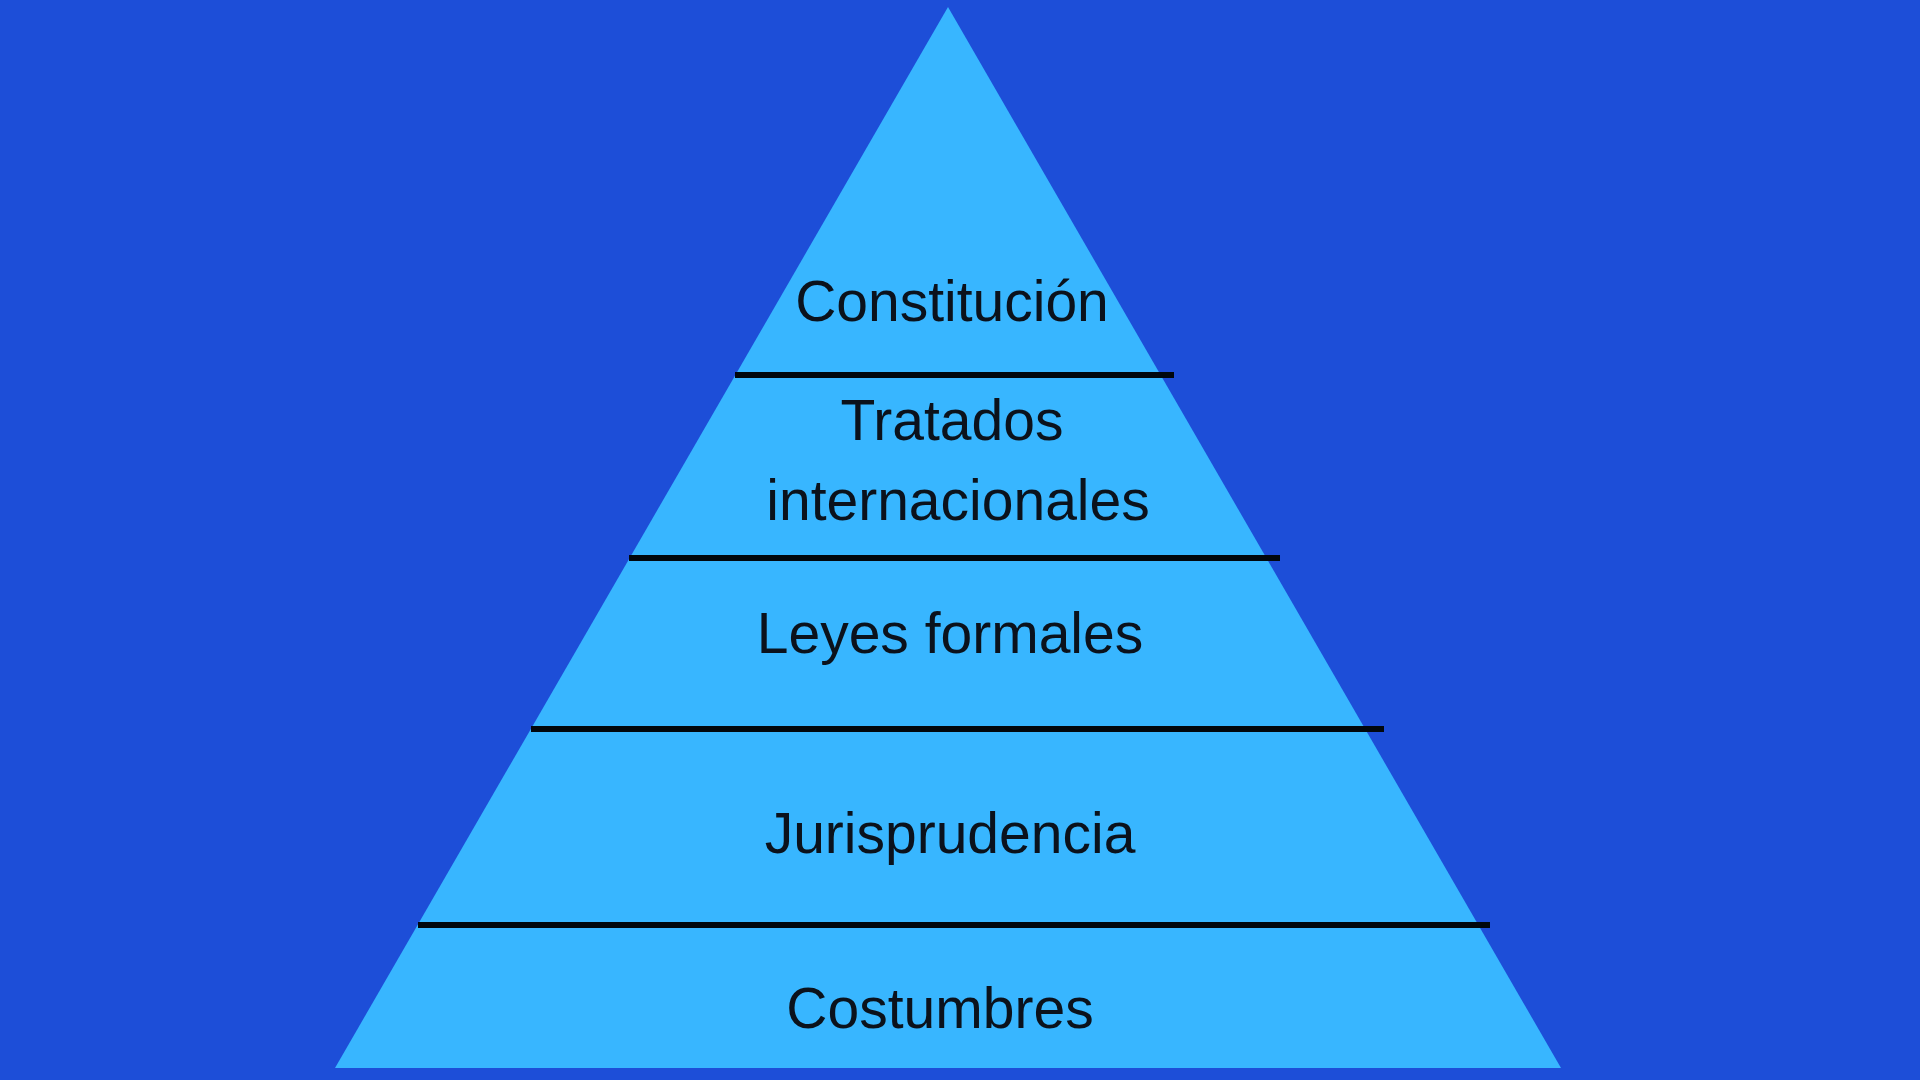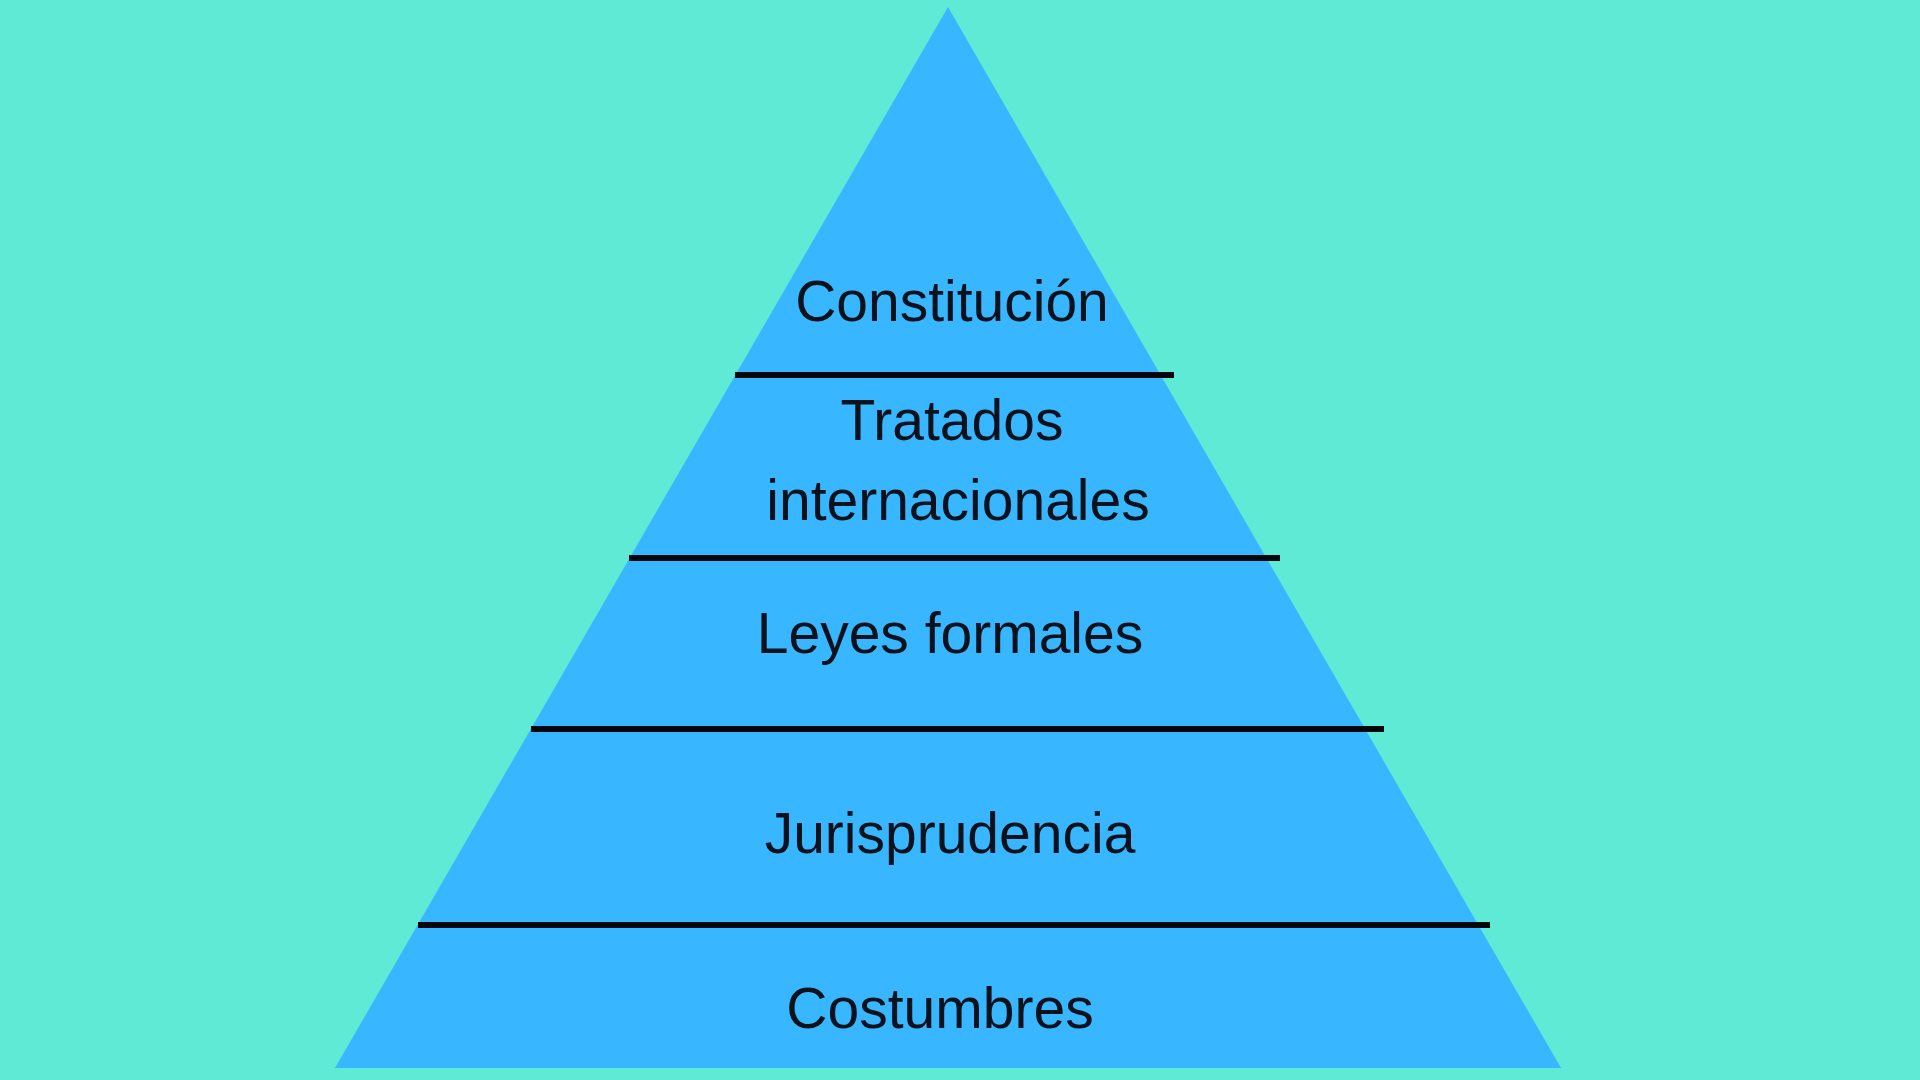--- a/index.html
+++ b/index.html
@@ -7,21 +7,21 @@
     padding: 0;
     width: 1920px;
     height: 1080px;
     background: #ffffff;
     overflow: hidden;
   }
   .canvas {
     position: relative;
     width: 1920px;
     height: 1080px;
-    background: #5eead4;
+    background: #1d4ed8;
   }
   svg {
     display: block;
   }
   .labels text {
     font-family: "Liberation Sans", "DejaVu Sans", sans-serif;
     font-size: 57px;
     text-anchor: middle;
   }
   .dividers line {

